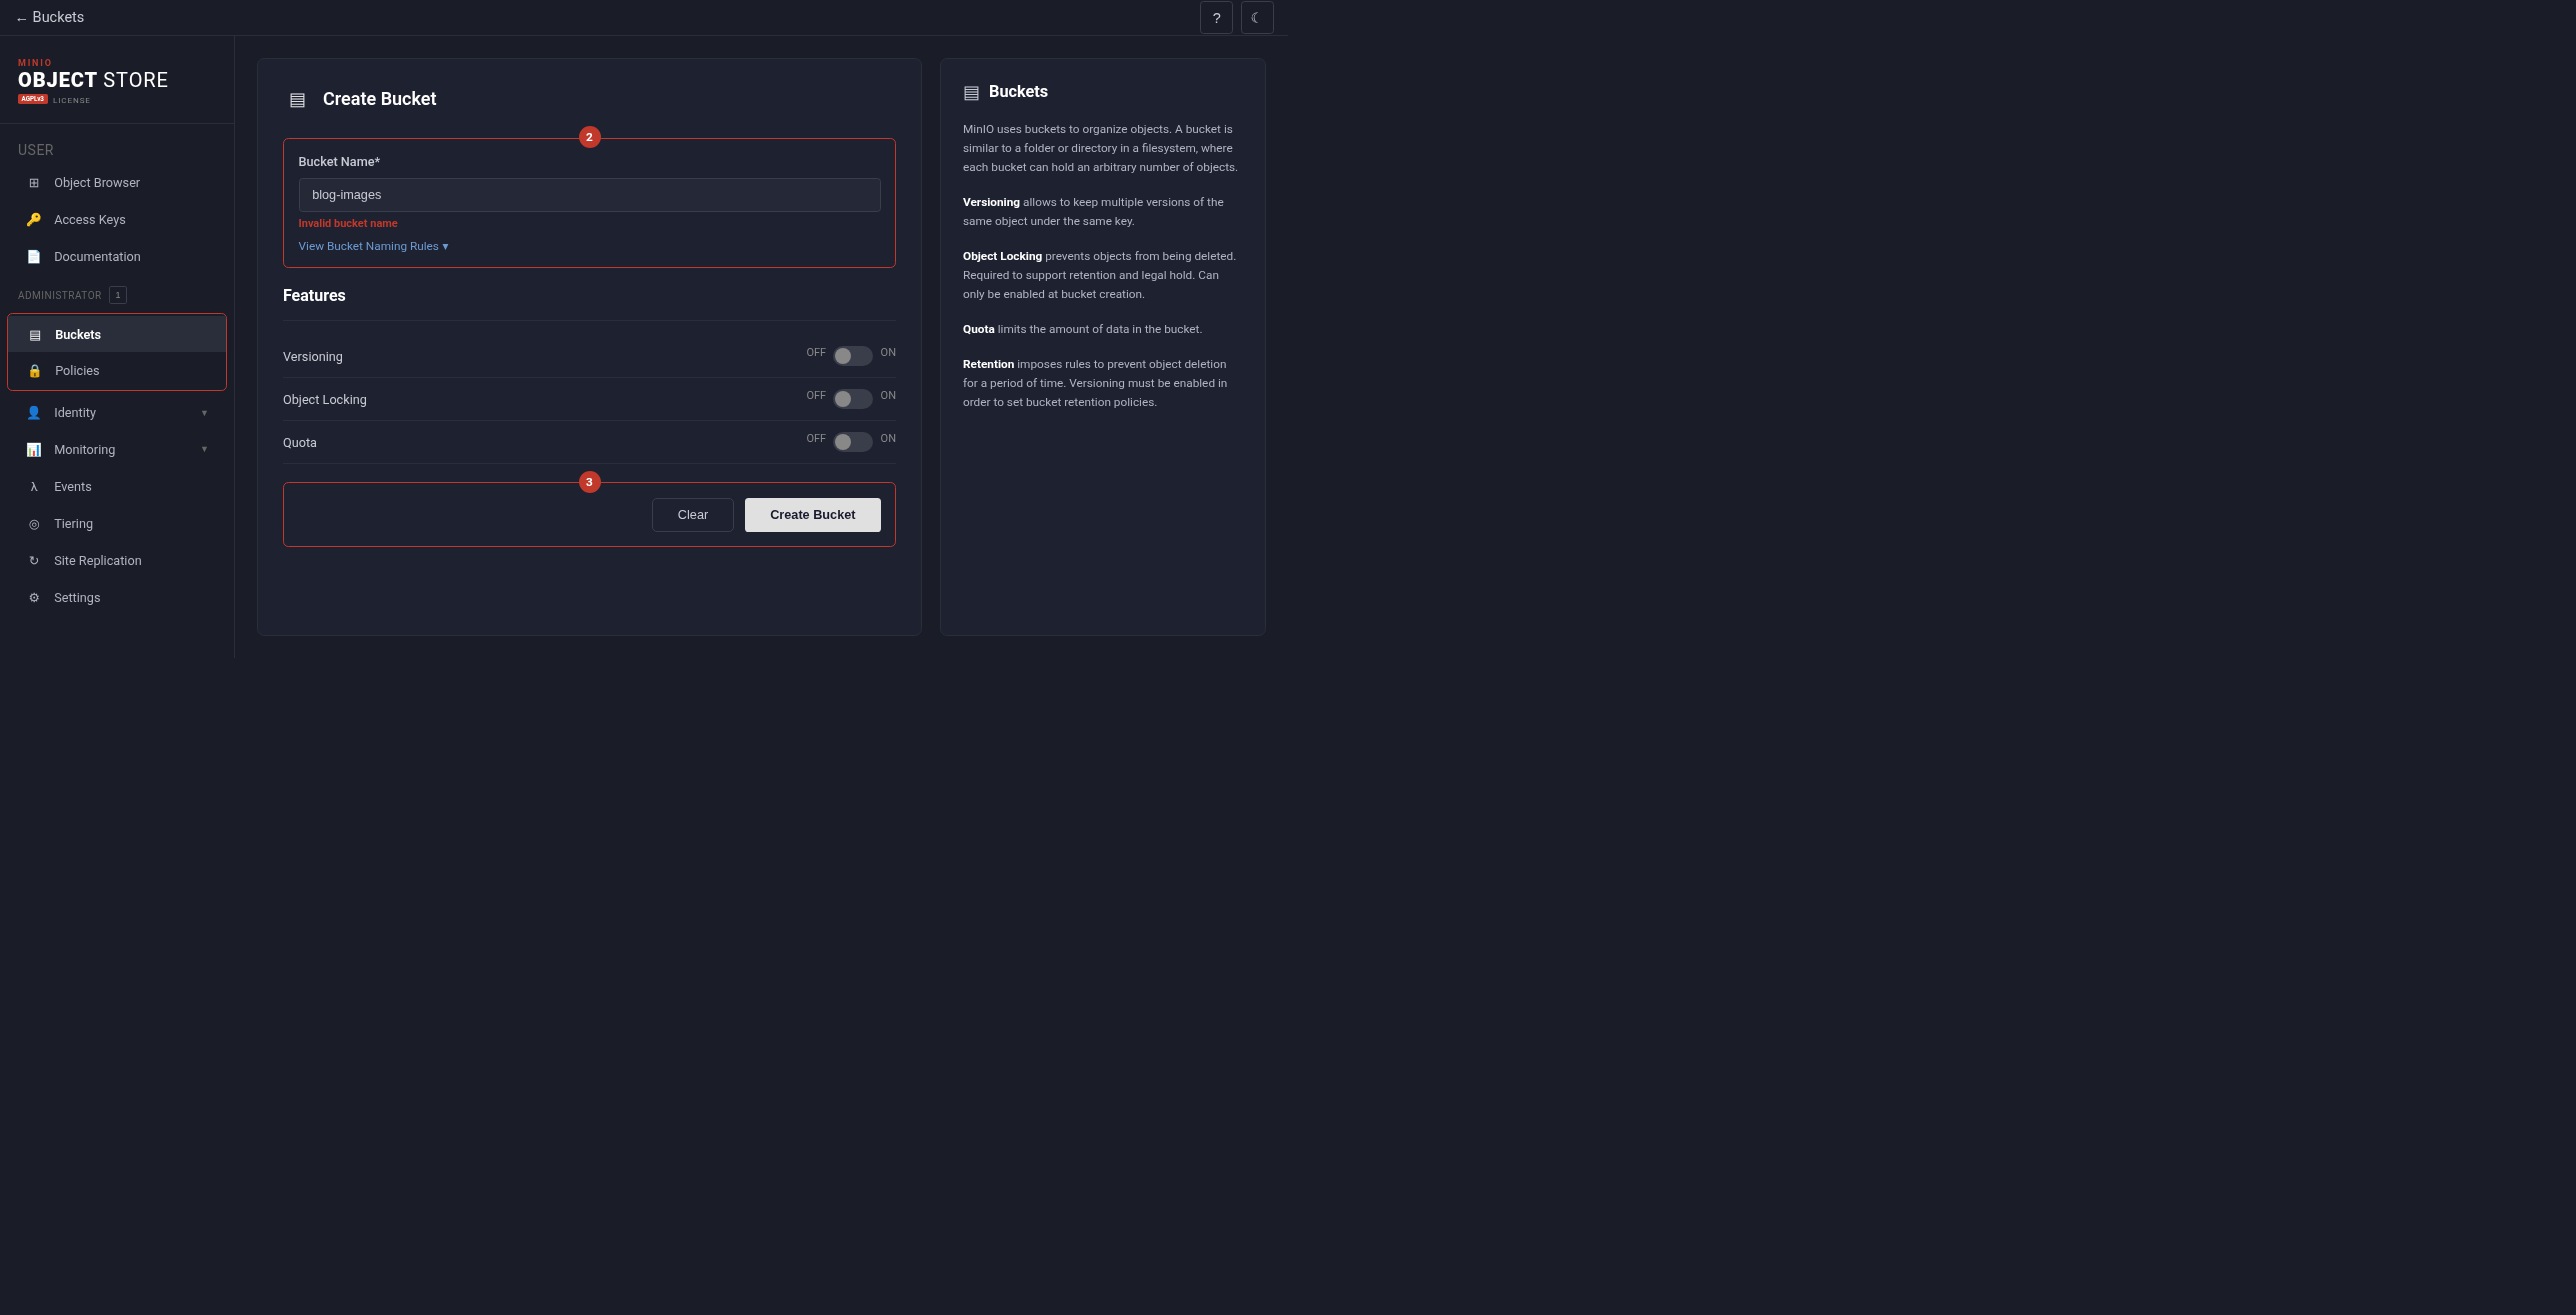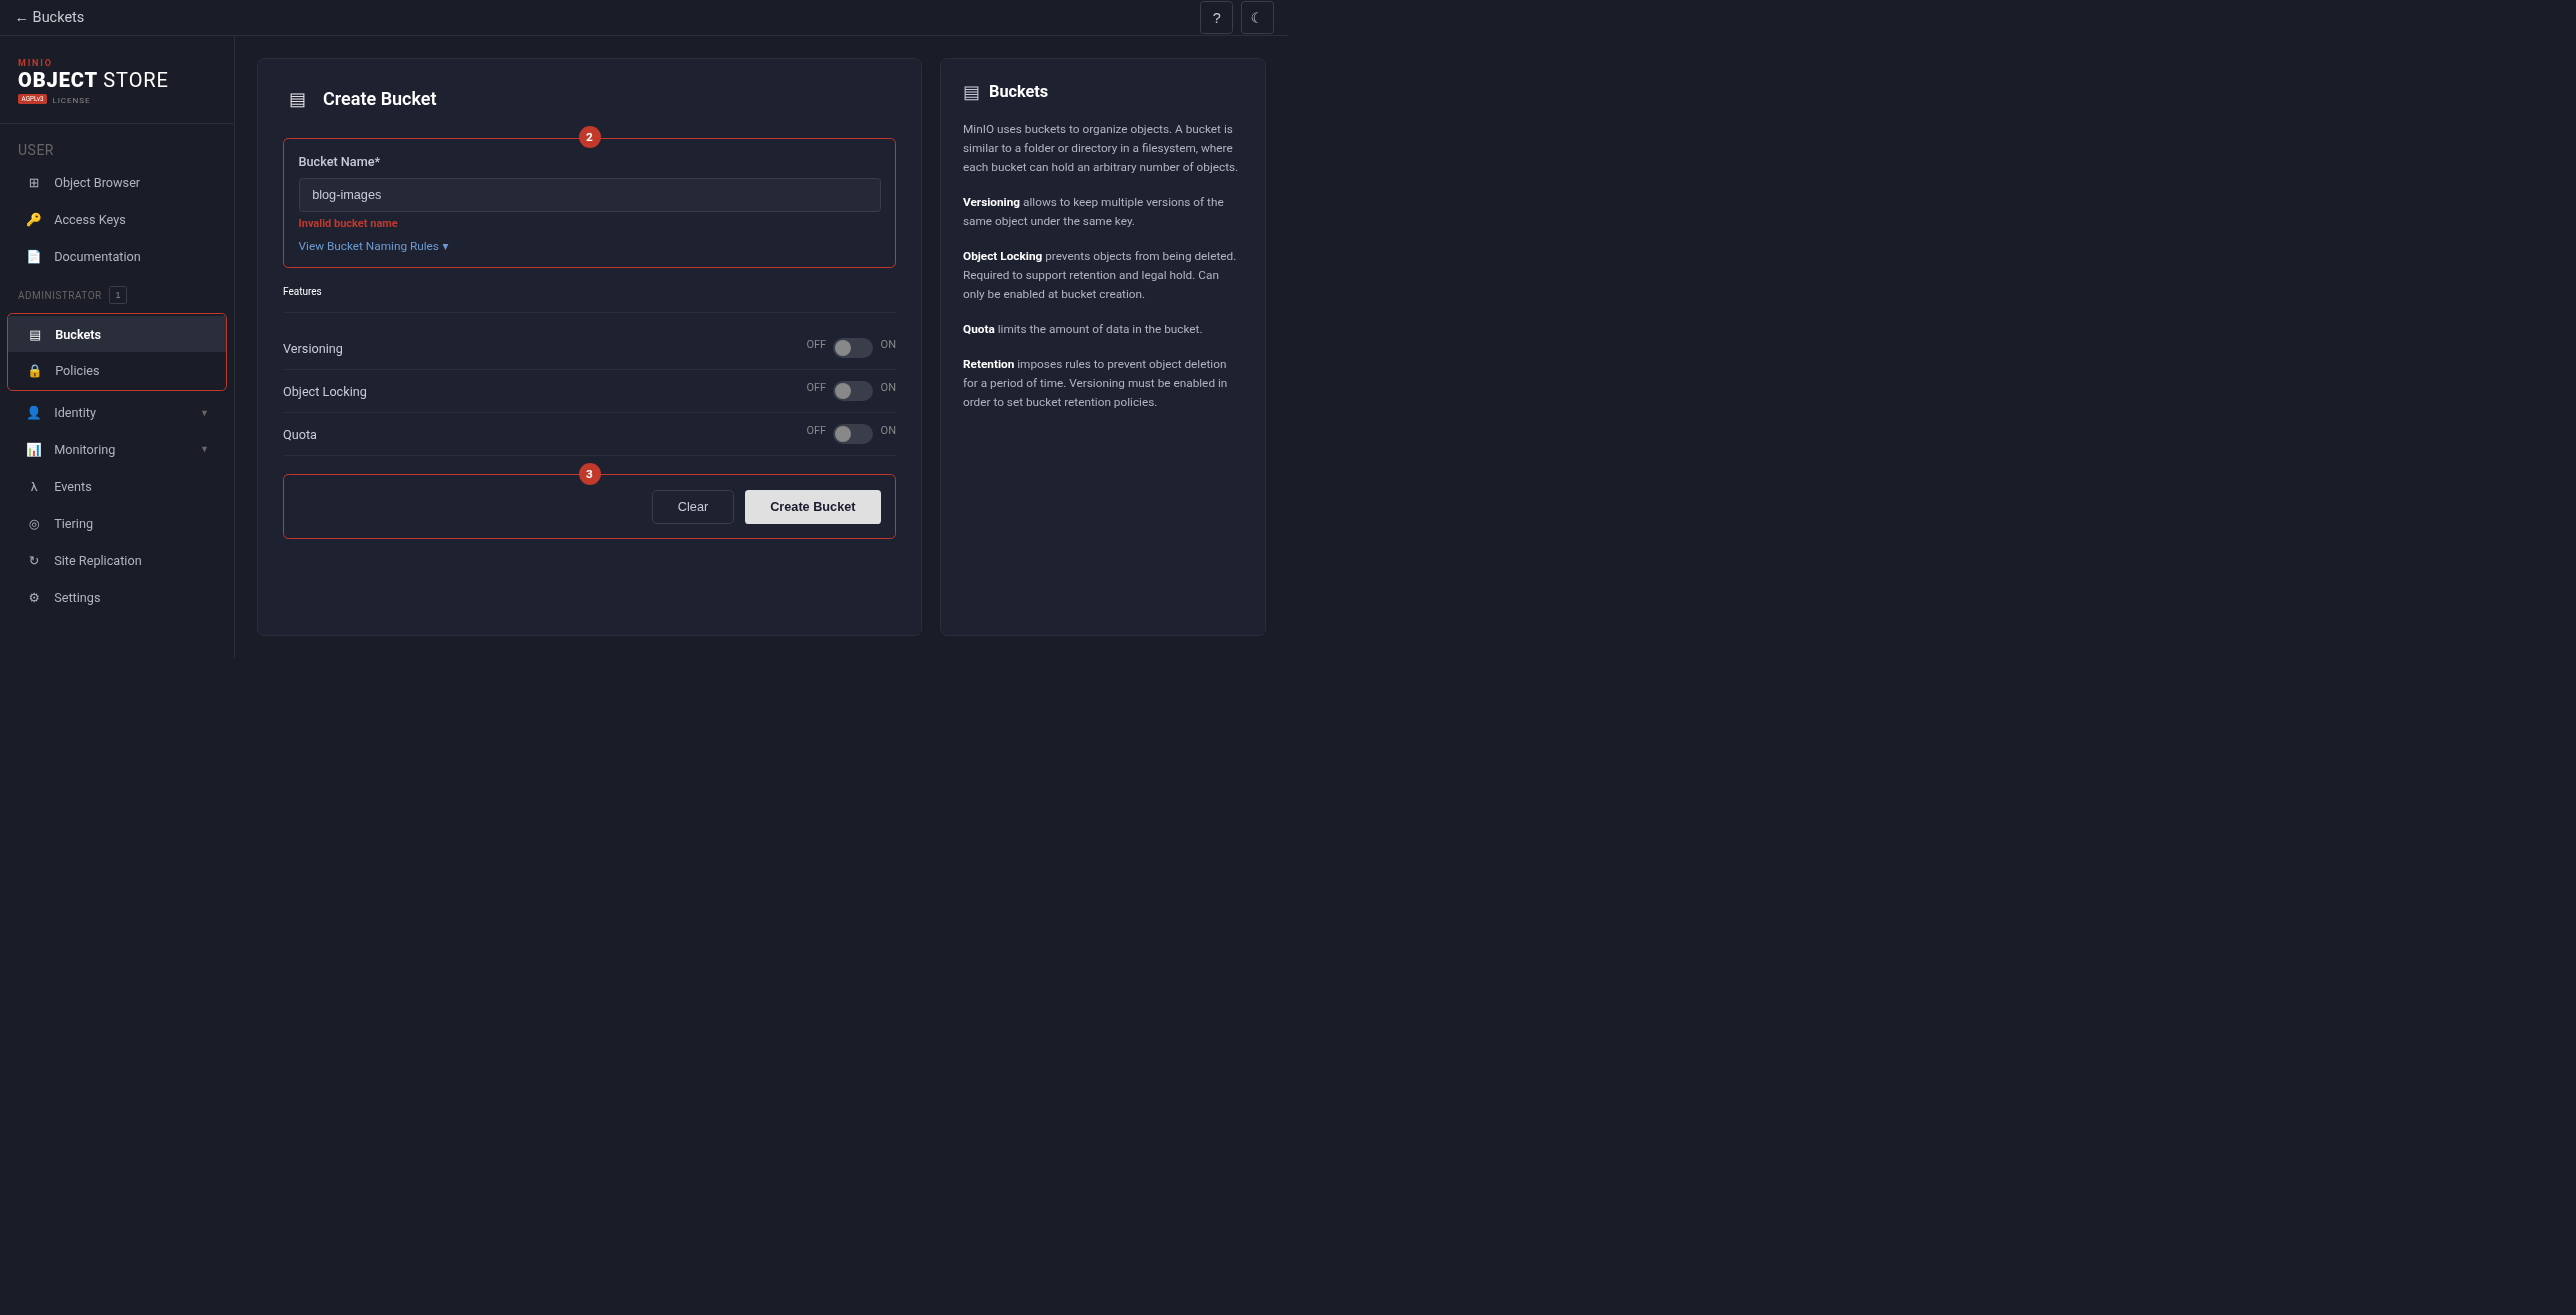--- a/index.html
+++ b/index.html
@@ -88,21 +88,21 @@
     }
     .agpl-badge {
       display: inline-flex;
       align-items: center;
       gap: 2.7px;
       background: #c0392b;
       color: white;
       font-size: 6.3px;
       padding: 0.9px 3.6px;
       border-radius: 1.8px;
-      font-weight: 400;
+      font-weight: 700;
     }
 
     .sidebar-section-label {
       padding: 11px 18px 5.4px;
       font-size: 14px;
       color: #666;
       text-transform: uppercase;
       letter-spacing: 0.5px;
     }
     .sidebar-item {
@@ -216,22 +216,22 @@
       color: #6b9bd1;
       font-size: 11.8px;
       cursor: pointer;
       display: flex;
       align-items: center;
       gap: 3.6px;
     }
 
     
     .features-title {
-      font-size: 10px;
-      font-weight: 400;
+      font-size: 16px;
+      font-weight: 700;
       color: #ffffff;
       margin-bottom: 14.5px;
     }
     .features-divider {
       border: none;
       border-top: 0.9px solid #2a2d3a;
       margin-bottom: 14.5px;
     }
     .feature-row {
       display: flex;

